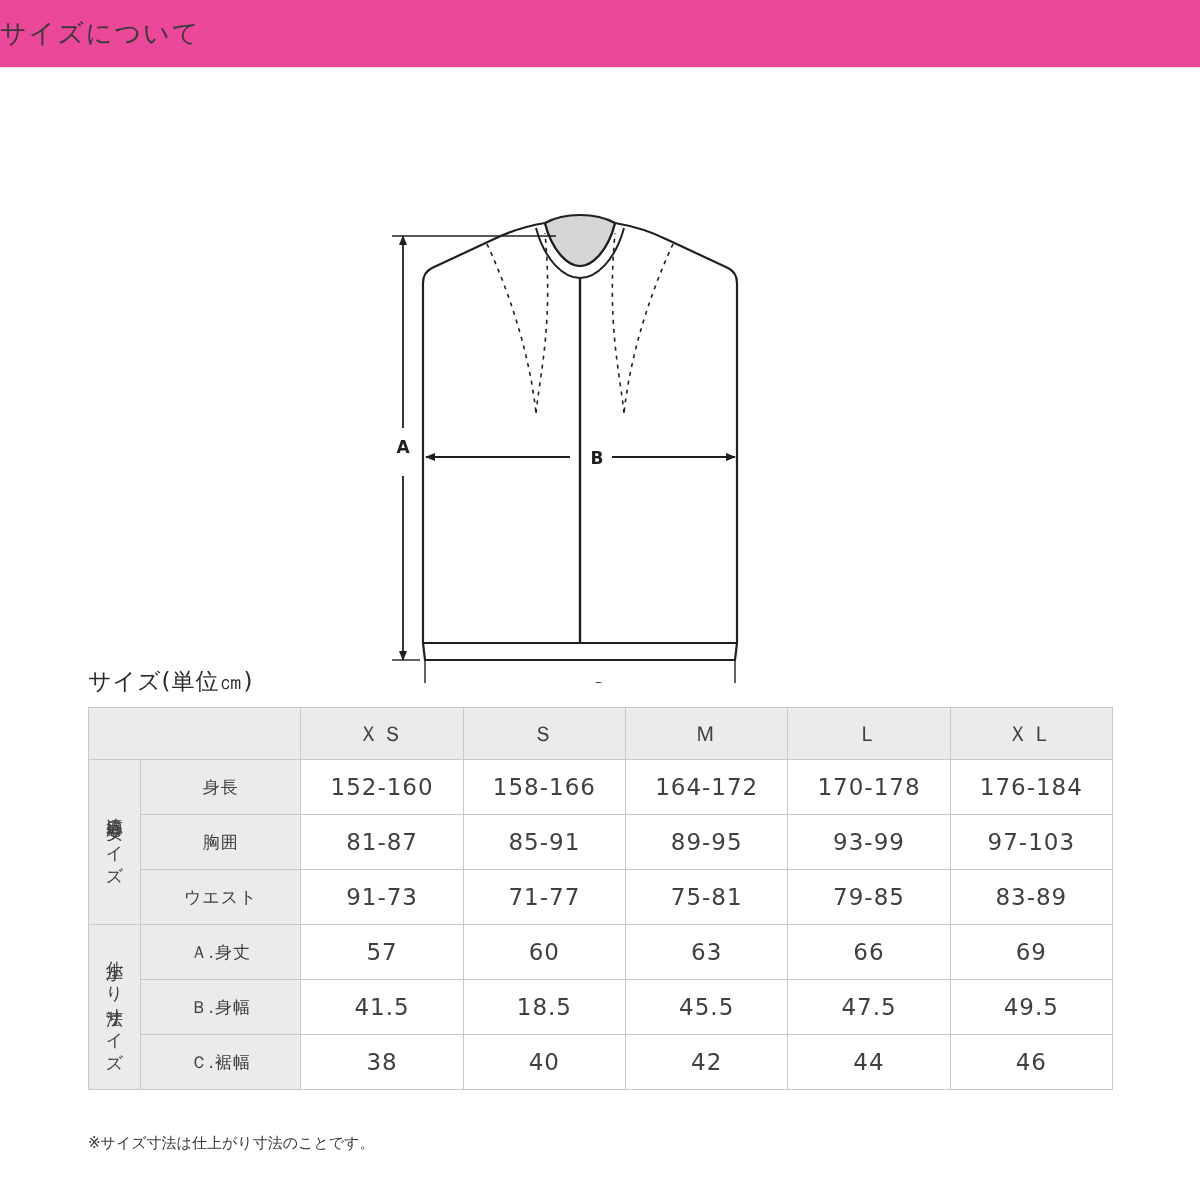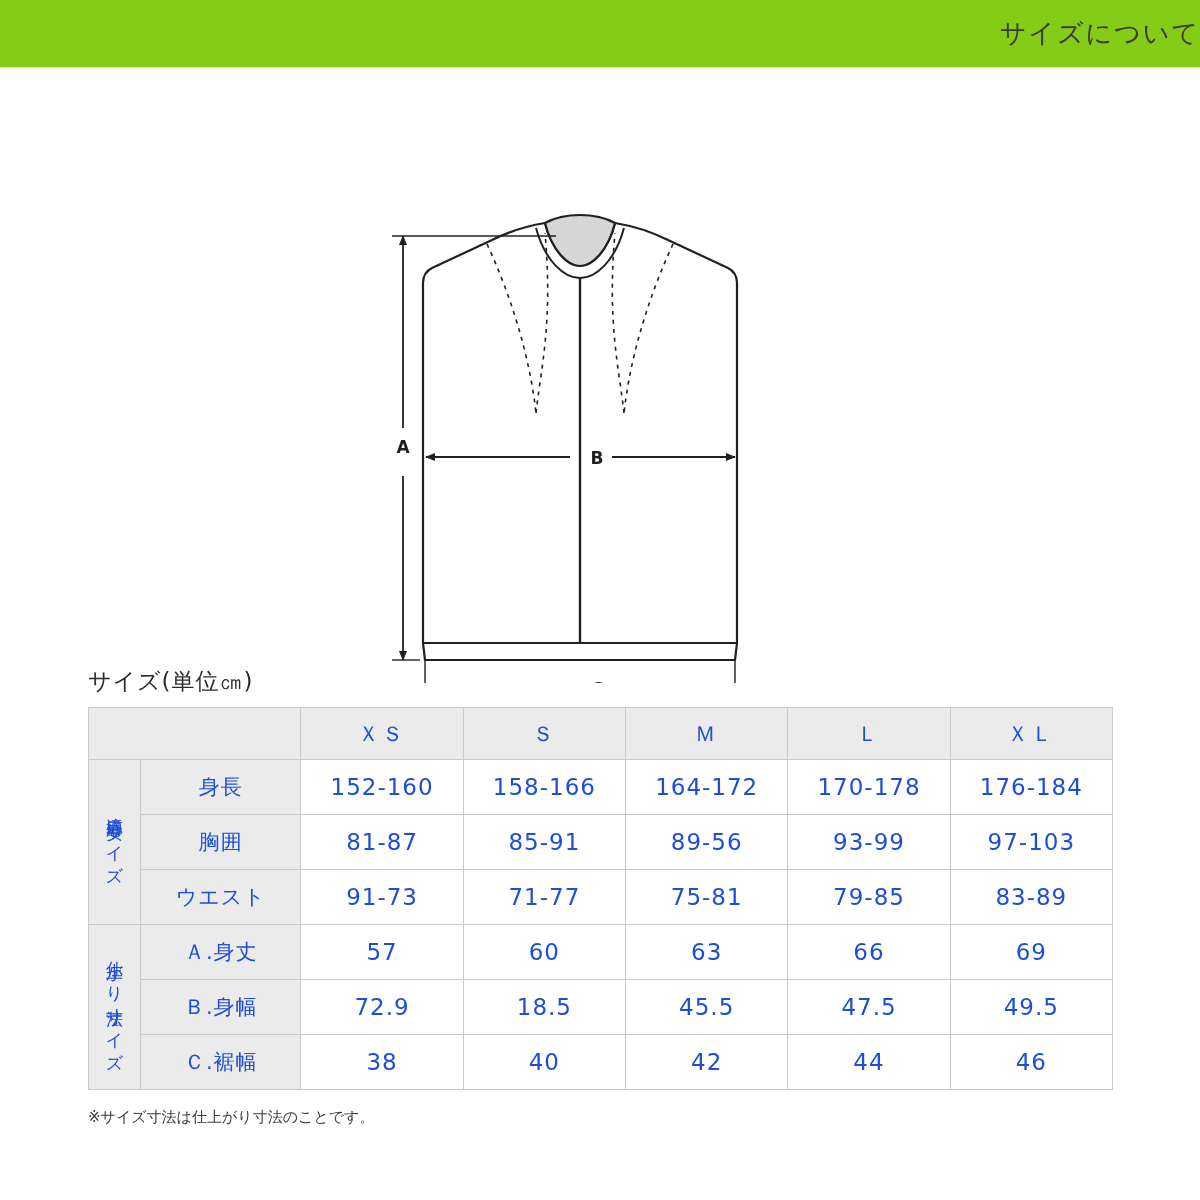--- a/index.html
+++ b/index.html
@@ -16,25 +16,25 @@
     position: relative;
     width: 1200px;
     height: 1200px;
     overflow: hidden;
   }
 
   
   .header {
     width: 1200px;
     height: 68px;
-    background: #84cc16;
+    background: #ec4899;
     border-bottom: 1px solid #e2e2e2;
     display: flex;
     align-items: center;
-    justify-content: flex-end;
+    justify-content: flex-start;
   }
   .header-title {
     font-size: 26px;
     letter-spacing: 2px;
     color: #3a3a3a;
     font-weight: 400;
   }
 
   
   .diagram-wrap {
@@ -61,21 +61,21 @@
     border-collapse: collapse;
     width: 1025px;
     table-layout: fixed;
   }
   table.size-table th,
   table.size-table td {
     border: 1px solid #c9c9c9;
     text-align: center;
     vertical-align: middle;
     font-weight: 400;
-    color: #1d4ed8;
+    color: #404040;
   }
   table.size-table thead th {
     height: 52px;
     background: #ebebeb;
     font-size: 21px;
     letter-spacing: 3px;
   }
   .corner-cell {
     background: #ebebeb;
     border-left: 1px solid #c9c9c9 !important;
@@ -90,34 +90,34 @@
   }
   .group-cell .vtext {
     writing-mode: vertical-rl;
     text-orientation: upright;
     display: inline-block;
     letter-spacing: 2px;
   }
   .row-label {
     width: 160px;
     background: #ebebeb;
-    font-size: 21px;
+    font-size: 17px;
     letter-spacing: 1px;
   }
   table.size-table tbody td.val {
     height: 55px;
     font-size: 23px;
     letter-spacing: 1px;
     background: #ffffff;
   }
   col.c-size { width: 162px; }
 
   .notes {
     position: absolute;
-    top: 1106px;
+    top: 1132px;
     left: 88px;
     font-size: 15px;
     color: #3a3a3a;
     line-height: 1.55;
   }
 </style>
 </head>
 <body>
 
 <div class="page">
@@ -224,21 +224,21 @@
           <td class="val">152-160</td>
           <td class="val">158-166</td>
           <td class="val">164-172</td>
           <td class="val">170-178</td>
           <td class="val">176-184</td>
         </tr>
         <tr>
           <td class="row-label">胸囲</td>
           <td class="val">81-87</td>
           <td class="val">85-91</td>
-          <td class="val">89-56</td>
+          <td class="val">89-95</td>
           <td class="val">93-99</td>
           <td class="val">97-103</td>
         </tr>
         <tr>
           <td class="row-label">ウエスト</td>
           <td class="val">91-73</td>
           <td class="val">71-77</td>
           <td class="val">75-81</td>
           <td class="val">79-85</td>
           <td class="val">83-89</td>
@@ -249,21 +249,21 @@
           </td>
           <td class="row-label">Ａ.身丈</td>
           <td class="val">57</td>
           <td class="val">60</td>
           <td class="val">63</td>
           <td class="val">66</td>
           <td class="val">69</td>
         </tr>
         <tr>
           <td class="row-label">Ｂ.身幅</td>
-          <td class="val">72.9</td>
+          <td class="val">41.5</td>
           <td class="val">18.5</td>
           <td class="val">45.5</td>
           <td class="val">47.5</td>
           <td class="val">49.5</td>
         </tr>
         <tr>
           <td class="row-label">Ｃ.裾幅</td>
           <td class="val">38</td>
           <td class="val">40</td>
           <td class="val">42</td>

